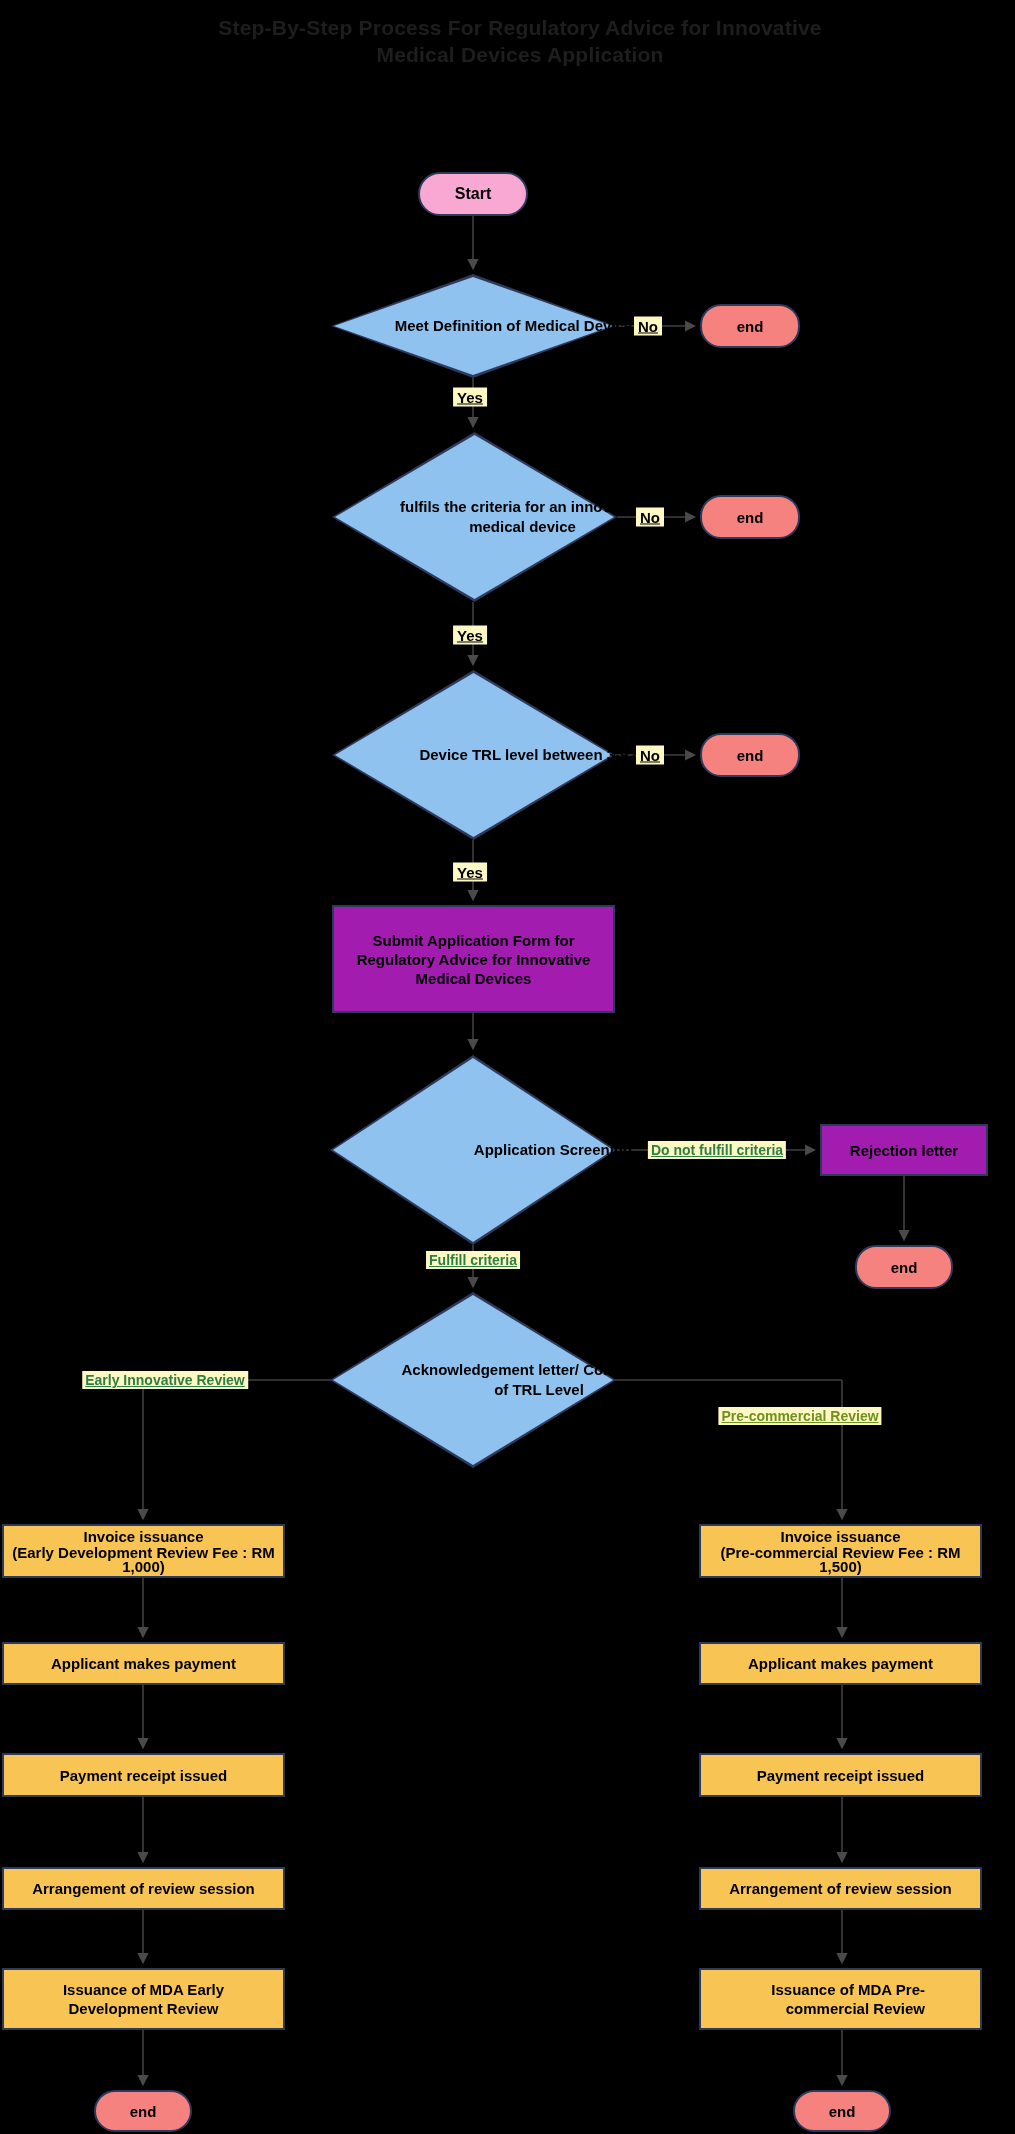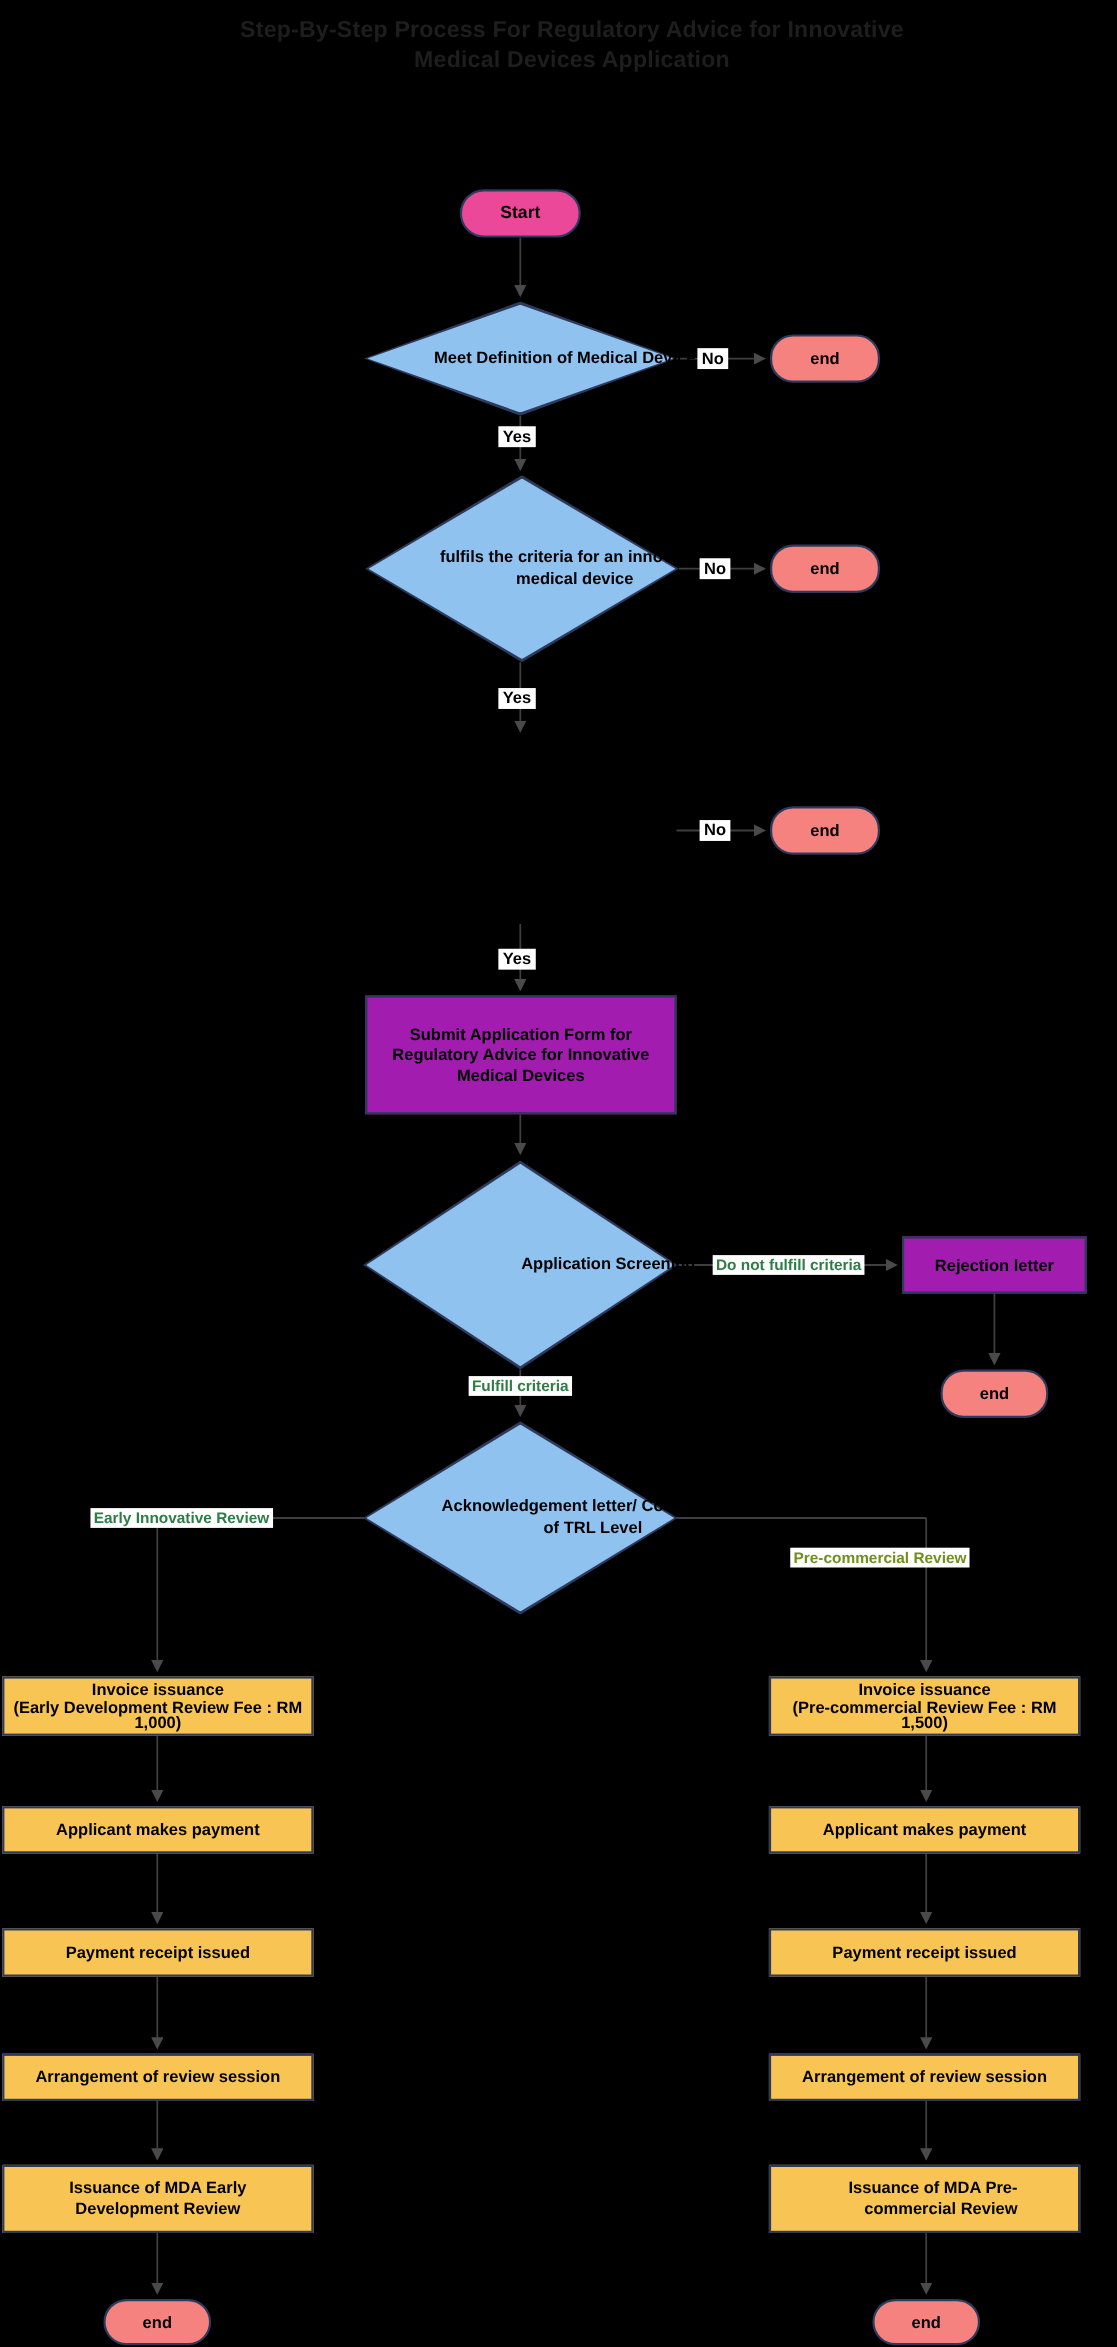--- a/index.html
+++ b/index.html
@@ -7,32 +7,32 @@
     position:relative;width:1015px;height:2134px;background:#000;
     font-family:"Liberation Sans","DejaVu Sans",sans-serif;overflow:hidden;
   }
   #connectors{position:absolute;left:0;top:0;width:1015px;height:2134px;pointer-events:none;}
   .title{
     position:absolute;left:178px;top:14px;width:684px;text-align:center;
     font-size:21px;font-weight:bold;line-height:27px;color:#1e1e1e;letter-spacing:.2px;
   }
   .node{position:absolute;box-sizing:border-box;display:flex;align-items:center;justify-content:center;
         text-align:center;font-weight:bold;color:#000;}
-  .pill-green{background:#ec4899;border:2px solid #2e3a5c;border-radius:22px;font-size:16px;}
+  .pill-green{background:#f9a8d4;border:2px solid #2e3a5c;border-radius:22px;font-size:16px;}
   .pill-red{background:#f5827e;border:2px solid #2e3a5c;border-radius:21px;font-size:15px;}
   .box-orange{background:#a21caf;border:2px solid #2e3a5c;font-size:15px;line-height:19px;padding:4px 8px;}
   .diamond{position:absolute;}
   .diamond .db{position:absolute;left:0;top:0;width:100%;height:100%;background:#2e3a5c;
                clip-path:polygon(50% 0,100% 50%,50% 100%,0 50%);}
   .diamond .df{position:absolute;left:3px;top:3px;right:3px;bottom:3px;background:#90c2f0;
                clip-path:polygon(50% 0,100% 50%,50% 100%,0 50%);}
   .diamond .dt{position:absolute;left:0;top:0;width:100%;height:100%;display:flex;align-items:center;
                justify-content:center;text-align:center;font-weight:bold;font-size:15px;line-height:20px;color:#000;}
-  .edge-label{position:absolute;transform:translate(-50%,-50%);background:#ffffff;color:#000;
-              font-weight:bold;font-size:15px;padding:1px 4px;white-space:nowrap;}
+  .edge-label{position:absolute;transform:translate(-50%,-50%);background:#fef9c3;color:#000;
+              font-weight:bold;font-size:15px;padding:1px 4px;white-space:nowrap;text-decoration:underline;}
   .edge-label.green{color:#2e7d44;font-size:14px;padding:1px 3px;}
   .edge-label.olive{color:#6f8f1f;font-size:14px;padding:1px 3px;margin-top:36px;}
   .invoice-main{font-size:15px;line-height:18px;}
   .invoice-fee{font-size:15px;line-height:14px;}
   .step-box{background:#f8c555;border:2px solid #2e3a5c;font-size:15px;line-height:19px;}
 </style>
 </head>
 <body>
 
 <div id="canvas">
@@ -93,20 +93,25 @@
 
   <div class="diamond" style="left:332px;top:432px;width:285px;height:170px;">
     <div class="db"></div>
     <div class="df"></div>
     <div class="dt" style="padding:0 48px;">fulfils the criteria for an innovative medical device</div>
   </div>
   <div class="edge-label" style="left:650px;top:517px;">No</div>
   <div class="node pill-red" style="left:700px;top:495px;width:100px;height:44px;">end</div>
   <div class="edge-label" style="left:470px;top:635px;">Yes</div>
 
+  <div class="diamond" style="left:332px;top:670px;width:283px;height:170px;">
+    <div class="db"></div>
+    <div class="df"></div>
+    <div class="dt" style="padding:0 55px;">Device TRL level between 3-9?</div>
+  </div>
   <div class="edge-label" style="left:650px;top:755px;">No</div>
   <div class="node pill-red" style="left:700px;top:733px;width:100px;height:44px;">end</div>
   <div class="edge-label" style="left:470px;top:872px;">Yes</div>
 
   <div class="node box-orange" style="left:332px;top:905px;width:283px;height:108px;">Submit Application Form for Regulatory Advice for Innovative Medical Devices</div>
 
   <div class="diamond" style="left:330px;top:1055px;width:286px;height:190px;">
     <div class="db"></div>
     <div class="df"></div>
     <div class="dt" style="padding:0 80px;">Application Screening</div>

